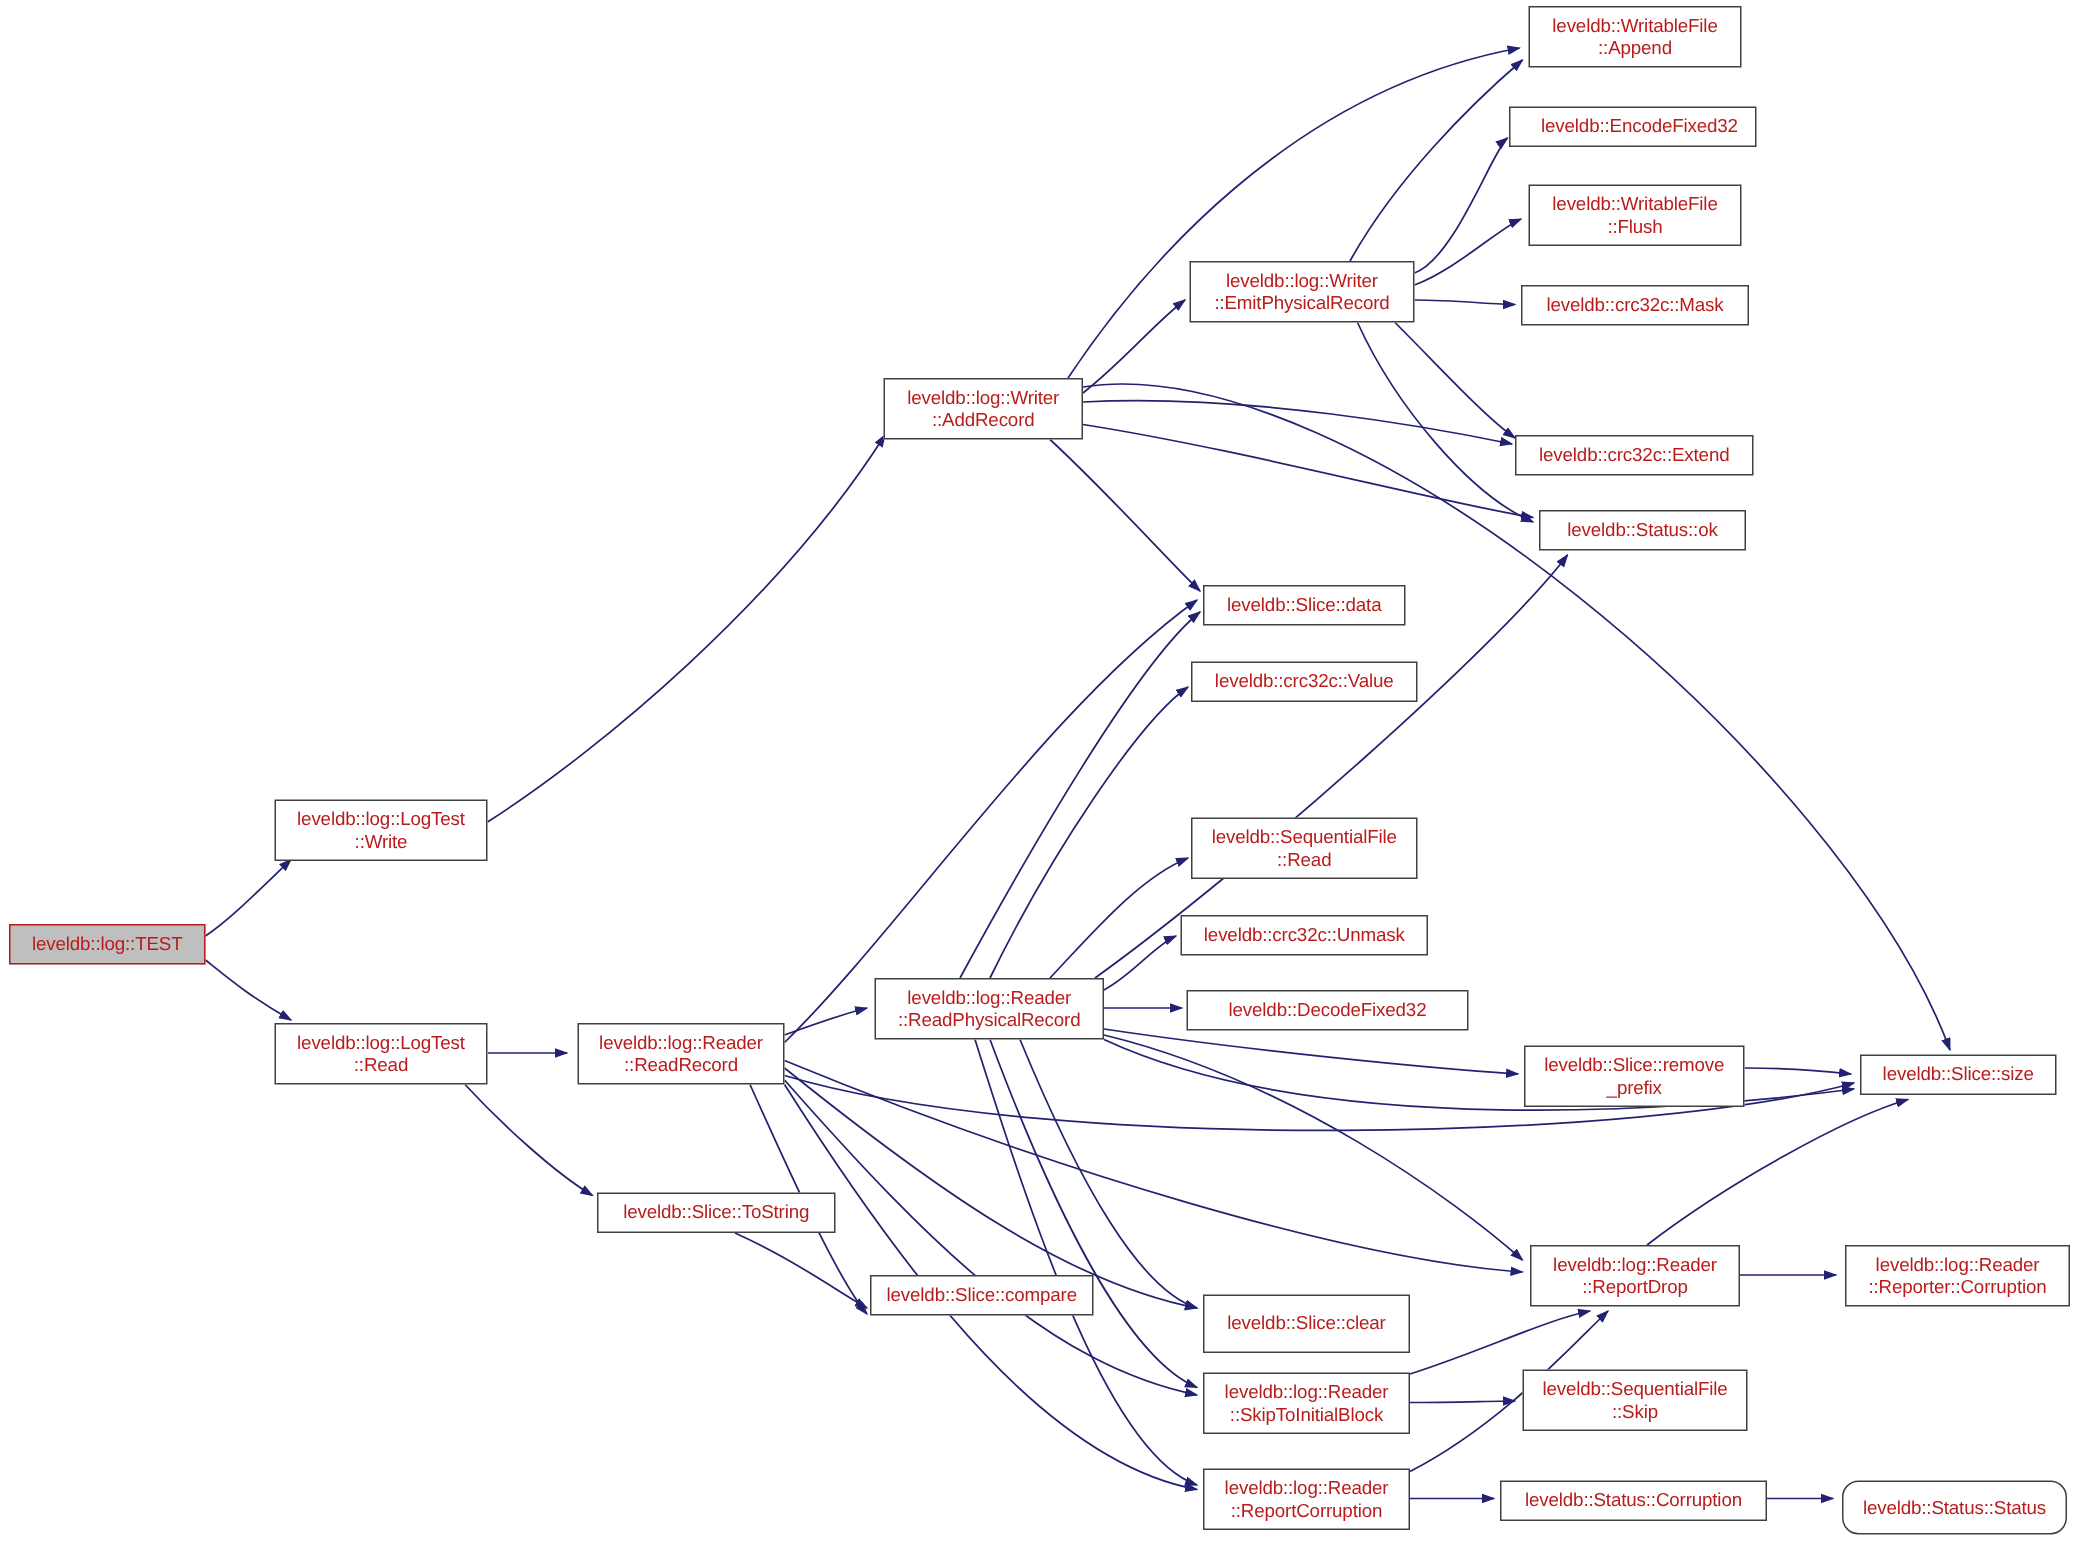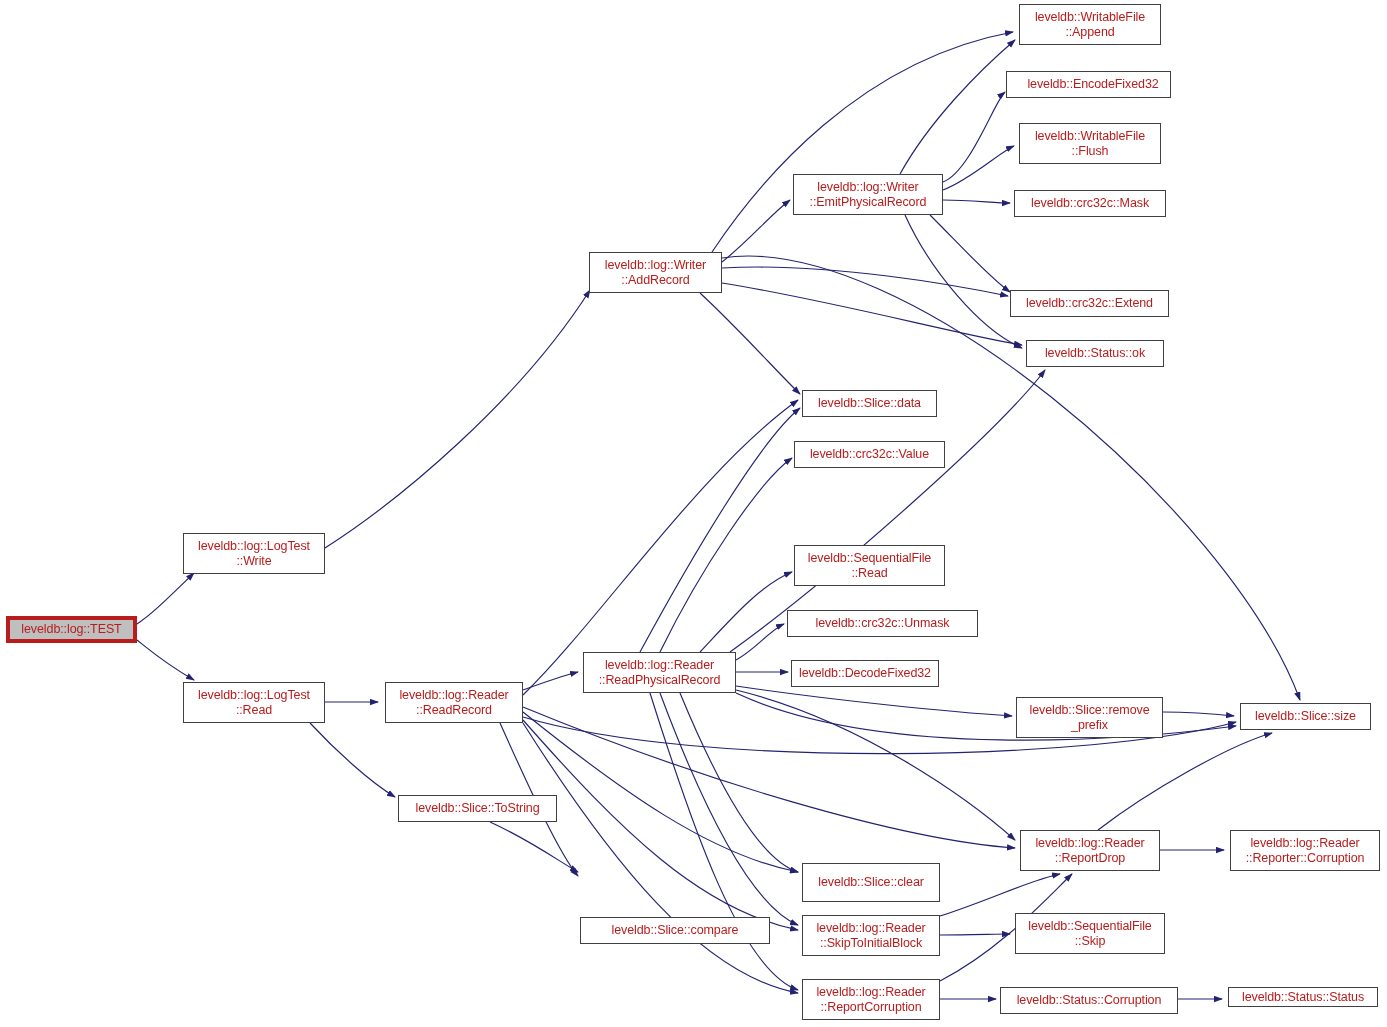--- a/index.html
+++ b/index.html
@@ -3,21 +3,21 @@
 <meta charset="utf-8">
 <style>
   html,body{margin:0;padding:0;background:#ffffff;}
   #stage{position:relative;width:1387px;height:1027px;background:#ffffff;overflow:hidden;
          font-family:"Liberation Sans","DejaVu Sans",sans-serif;}
   #edges{position:absolute;left:0;top:0;width:1387px;height:1027px;pointer-events:none;}
   .node{position:absolute;box-sizing:border-box;background:#ffffff;border:1px solid #404040;
         display:flex;align-items:center;justify-content:center;text-align:center;
         font-size:12.5px;line-height:1.18;color:#b91c1c;letter-spacing:-0.1px;
         white-space:pre-line;padding:1px 3px;}
-  .node.root{background:#bfbfbf;border:4px solid #b91c1c;}
+  .node.root{background:#bfbfbf;border:1px solid #b91c1c;}
 </style>
 </head>
 <body>
 
 <div id="stage">
   <svg id="edges" viewBox="0 0 1387 1027" xmlns="http://www.w3.org/2000/svg">
     <defs>
       <marker id="ah" markerWidth="9" markerHeight="9" refX="8" refY="3.2" orient="auto" markerUnits="userSpaceOnUse">
         <path d="M0,0 L9,3.2 L0,6.4 z" fill="#222270"></path>
       </marker>
@@ -86,38 +86,38 @@
       <div class="node" style="left: 1006px; top: 71px; width: 165px; height: 27px; padding-left: 12px;">leveldb::EncodeFixed32</div>
       <div class="node" style="left: 1019px; top: 123px; width: 142px; height: 41px;">leveldb::WritableFile
 ::Flush</div>
       <div class="node" style="left: 1014px; top: 190px; width: 152px; height: 27px;">leveldb::crc32c::Mask</div>
       <div class="node" style="left: 1010px; top: 290px; width: 159px; height: 27px;">leveldb::crc32c::Extend</div>
       <div class="node" style="left: 1026px; top: 340px; width: 138px; height: 27px;">leveldb::Status::ok</div>
       <div class="node" style="left: 802px; top: 390px; width: 135px; height: 27px;">leveldb::Slice::data</div>
       <div class="node" style="left: 794px; top: 441px; width: 151px; height: 27px;">leveldb::crc32c::Value</div>
       <div class="node" style="left: 794px; top: 545px; width: 151px; height: 41px;">leveldb::SequentialFile
 ::Read</div>
-      <div class="node" style="left: 787px; top: 610px; width: 191px; height: 27px;">leveldb::crc32c::Unmask</div>
-      <div class="node" style="left: 791px; top: 660px; width: 148px; height: 27px;">leveldb::DecodeFixed32</div>
+      <div class="node" style="left: 787px; top: 610px; width: 165px; height: 27px;">leveldb::crc32c::Unmask</div>
+      <div class="node" style="left: 791px; top: 660px; width: 188px; height: 27px;">leveldb::DecodeFixed32</div>
       <div class="node" style="left: 385px; top: 682px; width: 138px; height: 41px;">leveldb::log::Reader
 ::ReadRecord</div>
       <div class="node" style="left: 583px; top: 652px; width: 153px; height: 41px;">leveldb::log::Reader
 ::ReadPhysicalRecord</div>
       <div class="node" style="left: 374px; top: 795px; width: 159px; height: 27px; margin-left: 24px;">leveldb::Slice::ToString</div>
-      <div class="node" style="left: 580px; top: 917px; width: 190px; height: 27px;">leveldb::Slice::compare</div>
+      <div class="node" style="left: 580px; top: 850px; width: 149px; height: 27px;">leveldb::Slice::compare</div>
       <div class="node" style="left: 802px; top: 863px; width: 138px; height: 39px;">leveldb::Slice::clear</div>
       <div class="node" style="left: 802px; top: 915px; width: 138px; height: 41px;">leveldb::log::Reader
 ::SkipToInitialBlock</div>
       <div class="node" style="left: 802px; top: 979px; width: 138px; height: 41px;">leveldb::log::Reader
 ::ReportCorruption</div>
       <div class="node" style="left: 1016px; top: 697px; width: 147px; height: 41px;">leveldb::Slice::remove
 _prefix</div>
       <div class="node" style="left: 1240px; top: 703px; width: 131px; height: 27px;">leveldb::Slice::size</div>
       <div class="node" style="left: 1020px; top: 830px; width: 140px; height: 41px;">leveldb::log::Reader
 ::ReportDrop</div>
       <div class="node" style="left: 1230px; top: 830px; width: 150px; height: 41px;">leveldb::log::Reader
 ::Reporter::Corruption</div>
       <div class="node" style="left: 1015px; top: 913px; width: 150px; height: 41px;">leveldb::SequentialFile
 ::Skip</div>
       <div class="node" style="left: 1000px; top: 987px; width: 178px; height: 27px;">leveldb::Status::Corruption</div>
-      <div class="node" style="left: 1228px; top: 987px; width: 150px; height: 20px;">leveldb::Status::Status</div>
+      <div class="node" style="left: 1228px; top: 987px; width: 150px; height: 36px; border-radius: 11px;">leveldb::Status::Status</div>
     </div>
 </div>
 
 </body></html>

